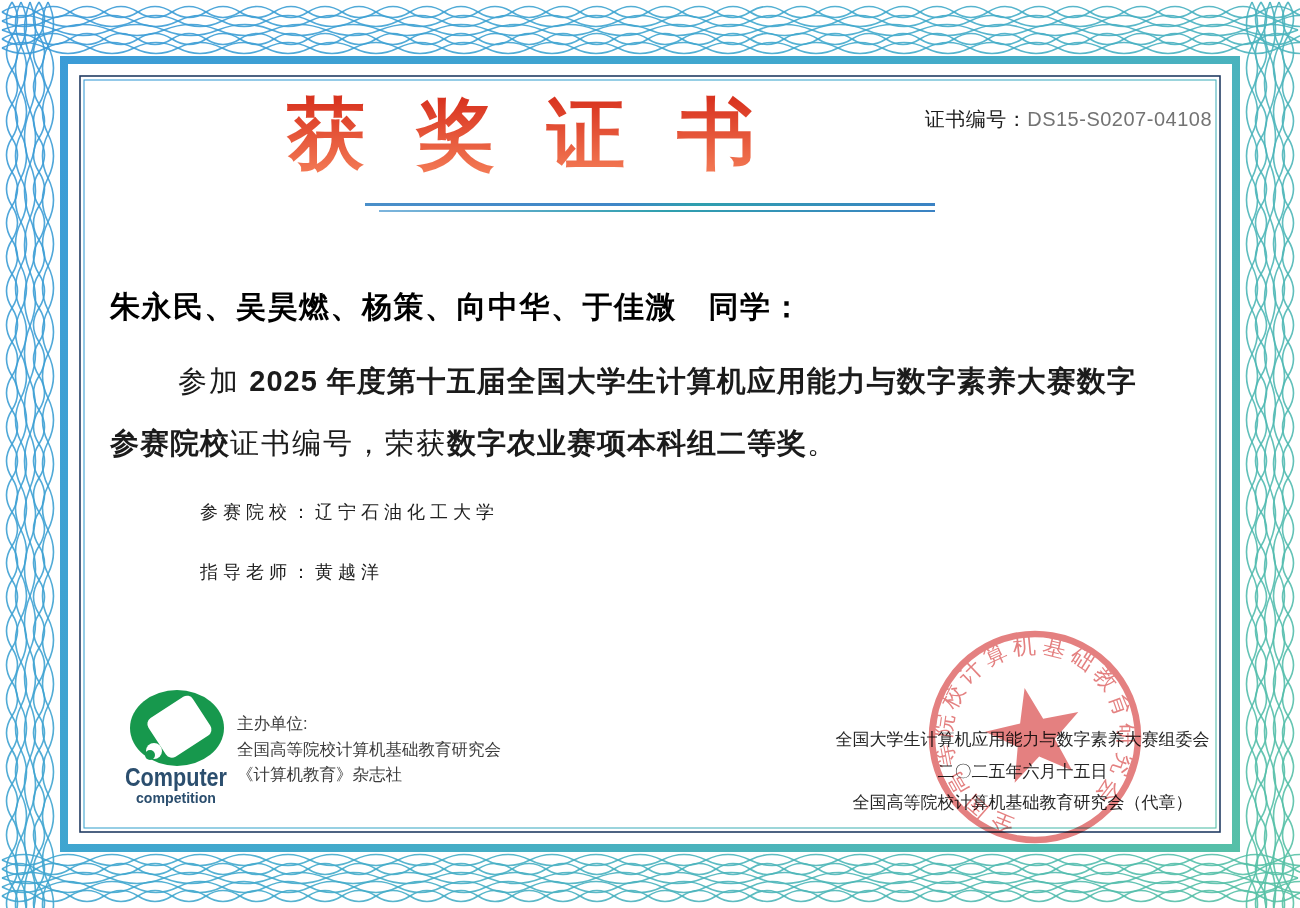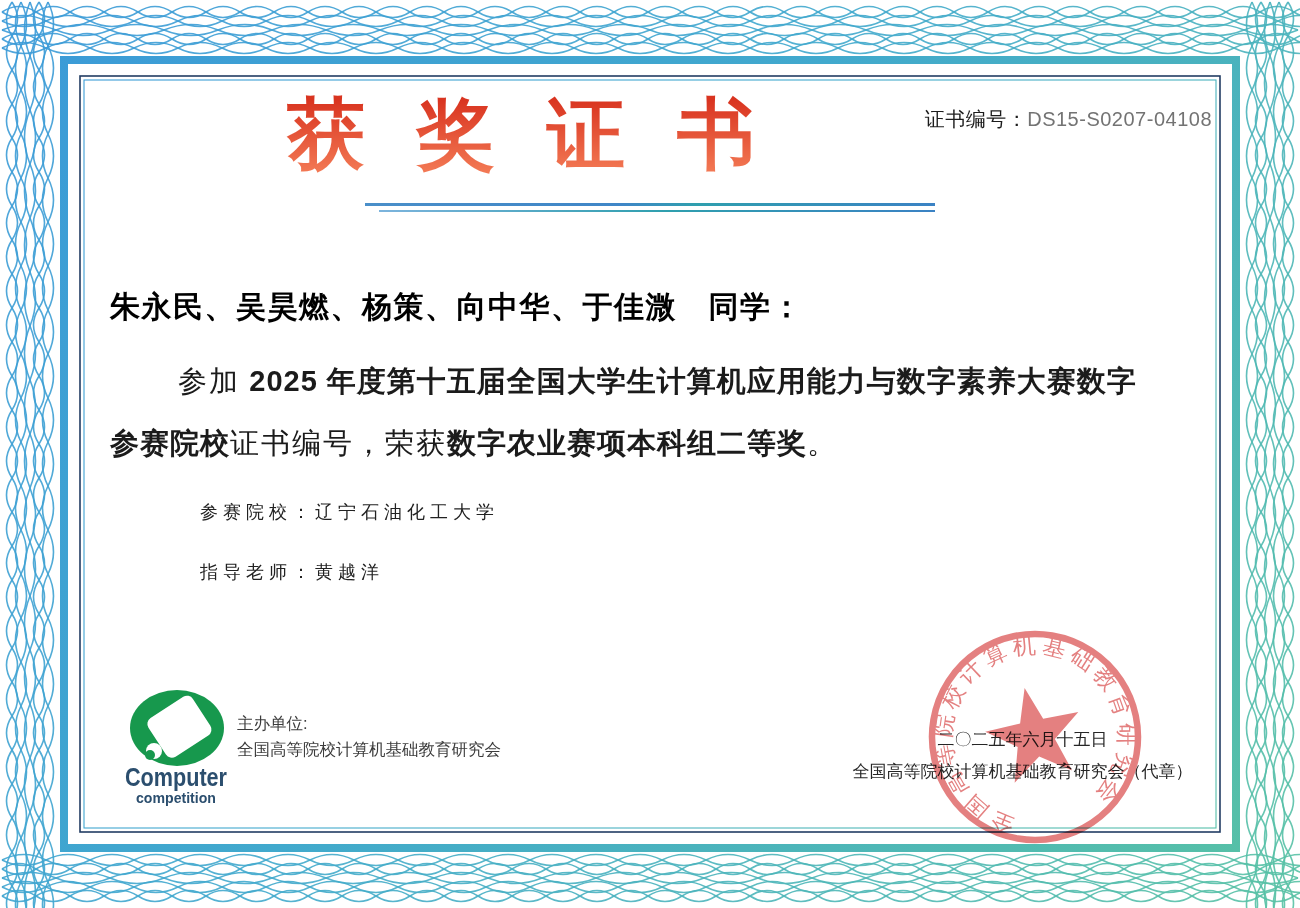--- a/index.html
+++ b/index.html
@@ -141,24 +141,26 @@
   <circle cx="32" cy="63" r="8" fill="#ffffff"></circle>
   <circle cx="28" cy="67" r="5" fill="#17984d"></circle>
   <text x="54" y="98" text-anchor="middle" font-family="Liberation Sans, sans-serif" font-weight="bold" font-size="25" fill="#2b4e6e" textLength="102" lengthAdjust="spacingAndGlyphs">Computer</text>
   <text x="54" y="115" text-anchor="middle" font-family="Liberation Sans, sans-serif" font-weight="bold" font-size="14" fill="#2b4e6e" textLength="80" lengthAdjust="spacingAndGlyphs">competition</text>
 </svg>
 
 <div class="abs host-text">
   <div class="host-label">主办单位:</div>
   <div>
       <div>全国高等院校计算机基础教育研究会</div>
+      <div>《计算机教育》杂志社</div>
     </div>
 </div>
 
 <div class="abs issuer">
+    <div>全国大学生计算机应用能力与数字素养大赛组委会</div>
     <div>二〇二五年六月十五日</div>
     <div>全国高等院校计算机基础教育研究会（代章）</div>
   </div>
 
 <svg id="seal-svg" class="abs" width="230" height="230" viewBox="0 0 230 230" xmlns="http://www.w3.org/2000/svg">
   <g transform="rotate(-12 115 115)" opacity="0.82">
     <circle cx="115" cy="115" r="103" fill="none" stroke="#d94f4f" stroke-width="6.5"></circle>
     <polygon points="115,65 126.8,98.8 162.6,99.5 134,121.2 144.4,155.5 115,135 85.6,155.5 96,121.2 67.4,99.5 103.2,98.8" fill="#d94f4f"></polygon>
     <path id="sealArc" d="M 79.5,191.1 A 84,84 0 1 1 150.5,191.1" fill="none"></path>
     <text font-family="Liberation Serif, serif" font-size="23" fill="#d94f4f" letter-spacing="4">

